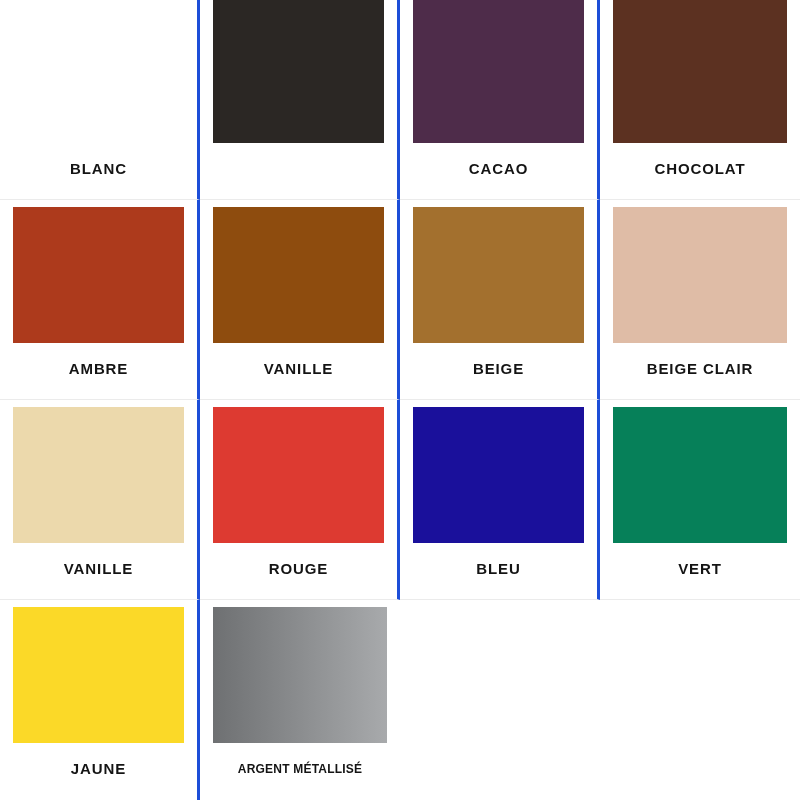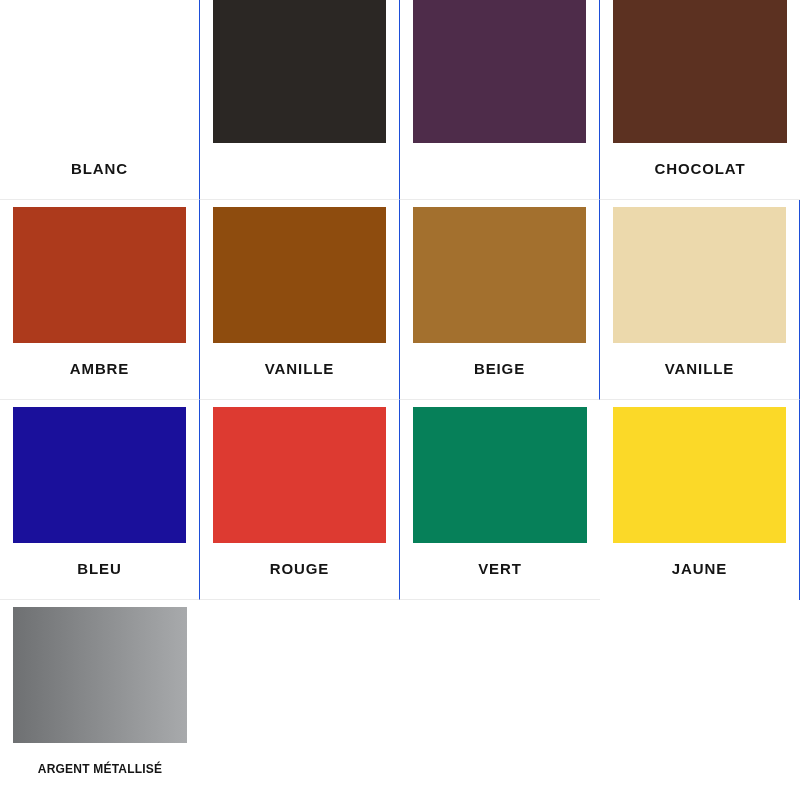--- a/index.html
+++ b/index.html
@@ -25,21 +25,21 @@
   }
 
   .swatch-cell {
     position: relative;
     width: 200px;
     height: 200px;
     box-sizing: border-box;
     display: flex;
     flex-direction: column;
     background: #ffffff;
-    border-right: 1px solid #1d4ed8;
+    border-right: 3px solid #1d4ed8;
     border-bottom: 1px solid #ebebeb;
   }
   .swatch-cell.col-last {
     border-right: none;
   }
   .swatch-cell.row-last {
     border-bottom: none;
   }
 
   .swatch-chip-area {
@@ -101,20 +101,23 @@
     </div>
     <div class="swatch-cell row-first">
       <div class="swatch-chip-area">
         <div class="swatch-chip" style="background: rgb(43, 39, 36);"></div>
       </div>
     </div>
     <div class="swatch-cell row-first">
       <div class="swatch-chip-area">
         <div class="swatch-chip" style="background: rgb(78, 44, 74);"></div>
       </div>
+      <div class="swatch-label-band">
+        <span class="swatch-label">CACAO</span>
+      </div>
     </div>
     <div class="swatch-cell col-last row-first">
       <div class="swatch-chip-area">
         <div class="swatch-chip" style="background: rgb(92, 49, 33);"></div>
       </div>
       <div class="swatch-label-band">
         <span class="swatch-label">CHOCOLAT</span>
       </div>
     </div>
     <div class="swatch-cell row-mid">
@@ -134,44 +137,52 @@
       </div>
     </div>
     <div class="swatch-cell row-mid">
       <div class="swatch-chip-area">
         <div class="swatch-chip" style="background: rgb(163, 112, 46);"></div>
       </div>
       <div class="swatch-label-band">
         <span class="swatch-label">BEIGE</span>
       </div>
     </div>
+    <div class="swatch-cell col-last row-mid">
+      <div class="swatch-chip-area">
+        <div class="swatch-chip" style="background: rgb(223, 188, 166);"></div>
+      </div>
+      <div class="swatch-label-band">
+        <span class="swatch-label">BEIGE CLAIR</span>
+      </div>
+    </div>
     <div class="swatch-cell row-mid">
       <div class="swatch-chip-area">
         <div class="swatch-chip" style="background: rgb(236, 217, 172);"></div>
       </div>
       <div class="swatch-label-band">
         <span class="swatch-label">VANILLE</span>
       </div>
     </div>
     <div class="swatch-cell row-mid">
       <div class="swatch-chip-area">
+        <div class="swatch-chip" style="background: rgb(221, 58, 49);"></div>
+      </div>
+      <div class="swatch-label-band">
+        <span class="swatch-label">ROUGE</span>
+      </div>
+    </div>
+    <div class="swatch-cell row-mid">
+      <div class="swatch-chip-area">
         <div class="swatch-chip" style="background: rgb(26, 16, 155);"></div>
       </div>
       <div class="swatch-label-band">
         <span class="swatch-label">BLEU</span>
       </div>
     </div>
-    <div class="swatch-cell row-mid">
-      <div class="swatch-chip-area">
-        <div class="swatch-chip" style="background: rgb(221, 58, 49);"></div>
-      </div>
-      <div class="swatch-label-band">
-        <span class="swatch-label">ROUGE</span>
-      </div>
-    </div>
     <div class="swatch-cell col-last row-mid">
       <div class="swatch-chip-area">
         <div class="swatch-chip" style="background: rgb(6, 128, 89);"></div>
       </div>
       <div class="swatch-label-band">
         <span class="swatch-label">VERT</span>
       </div>
     </div>
     <div class="swatch-cell row-last">
       <div class="swatch-chip-area">

